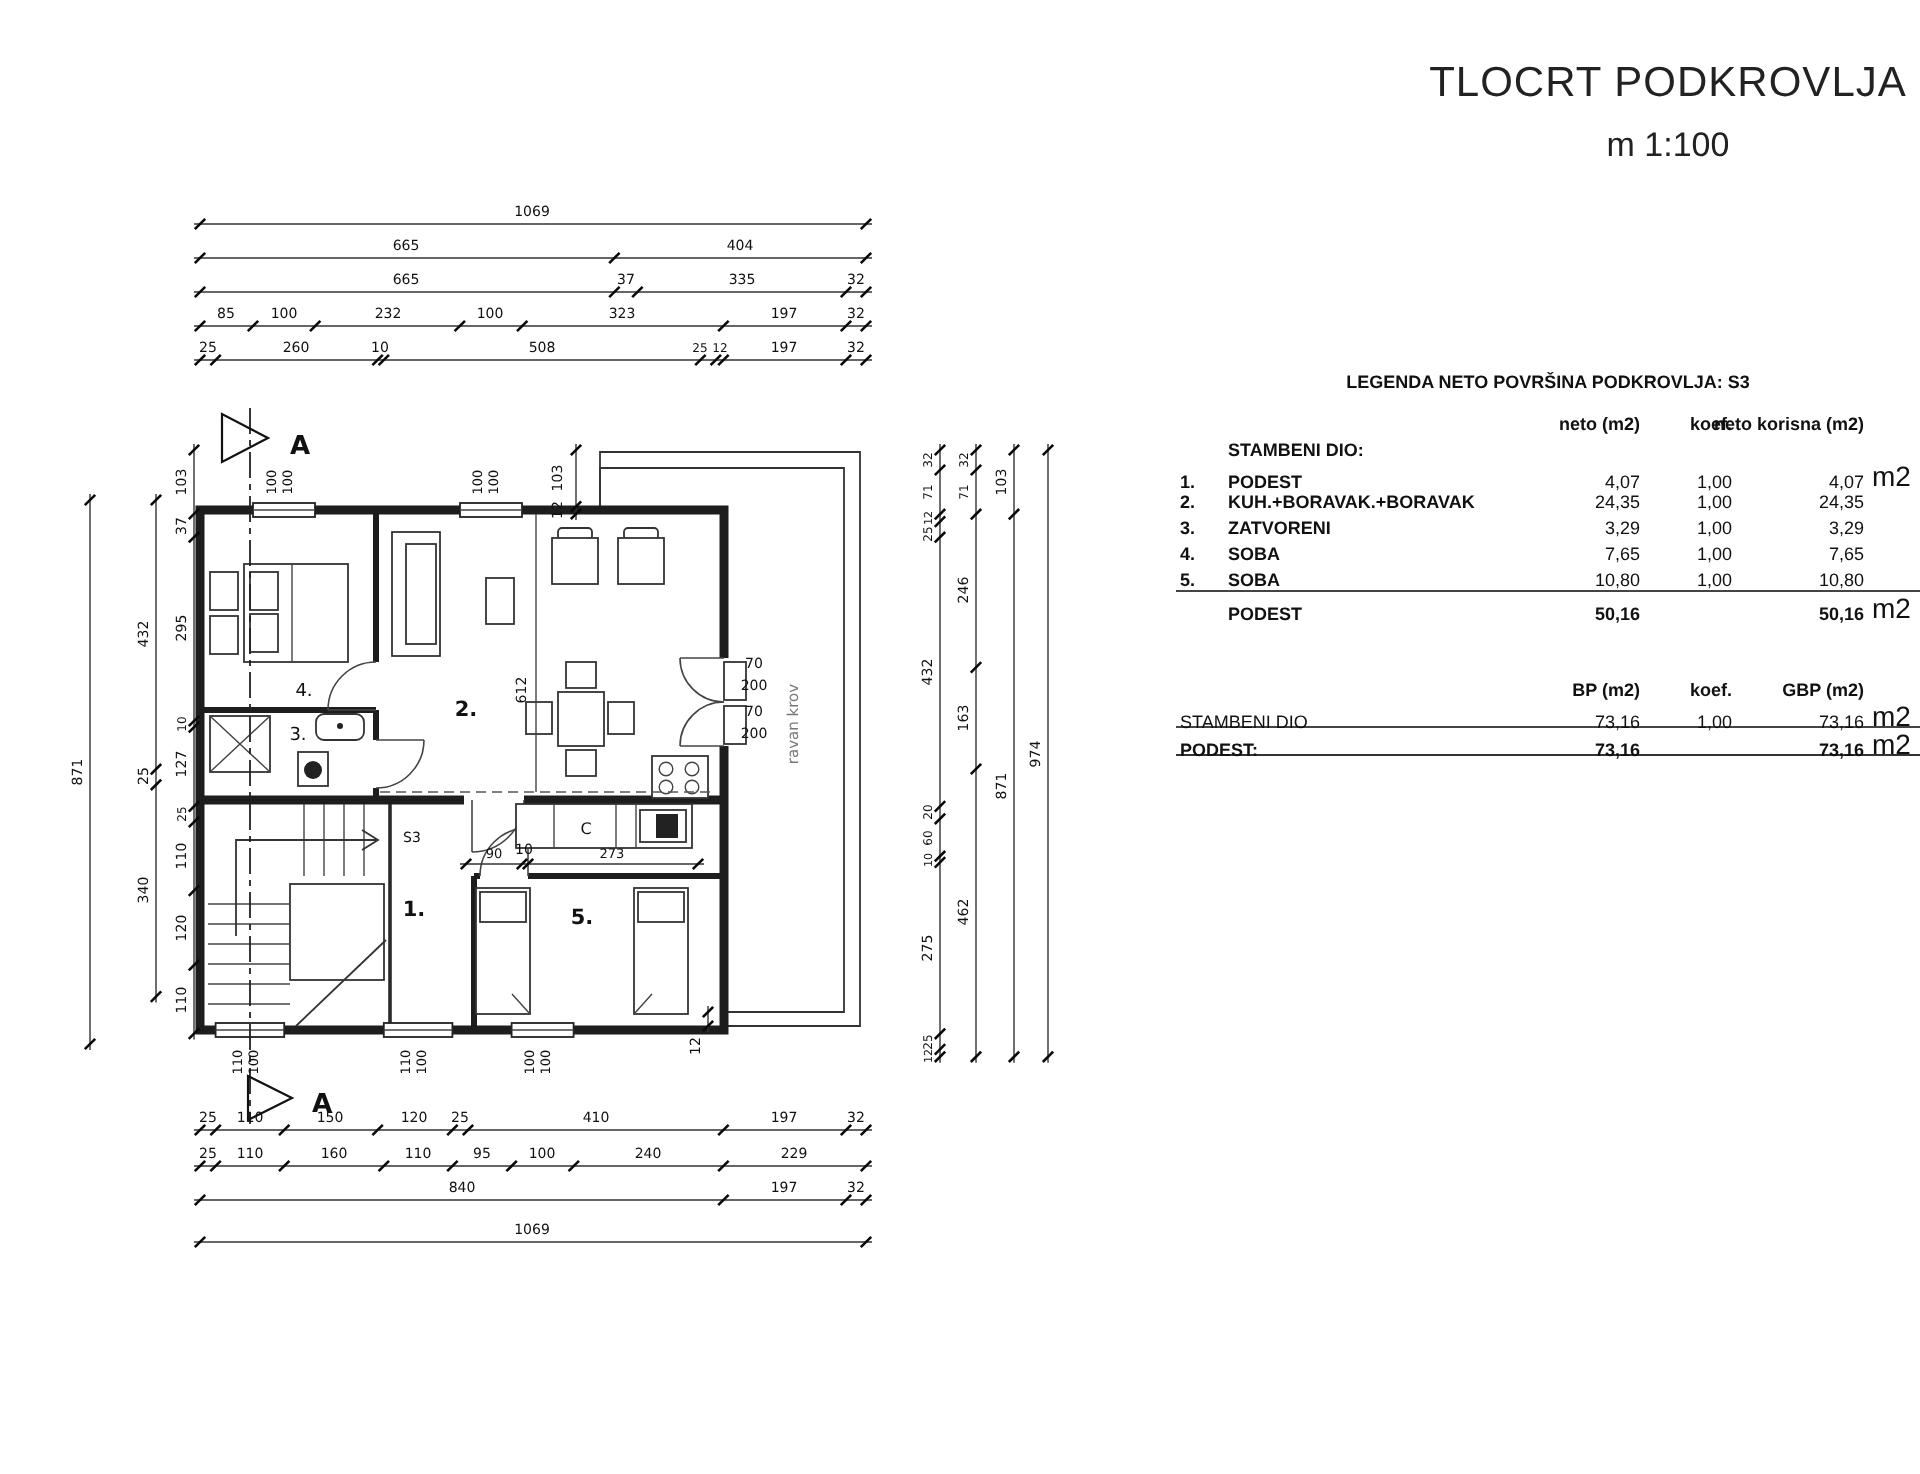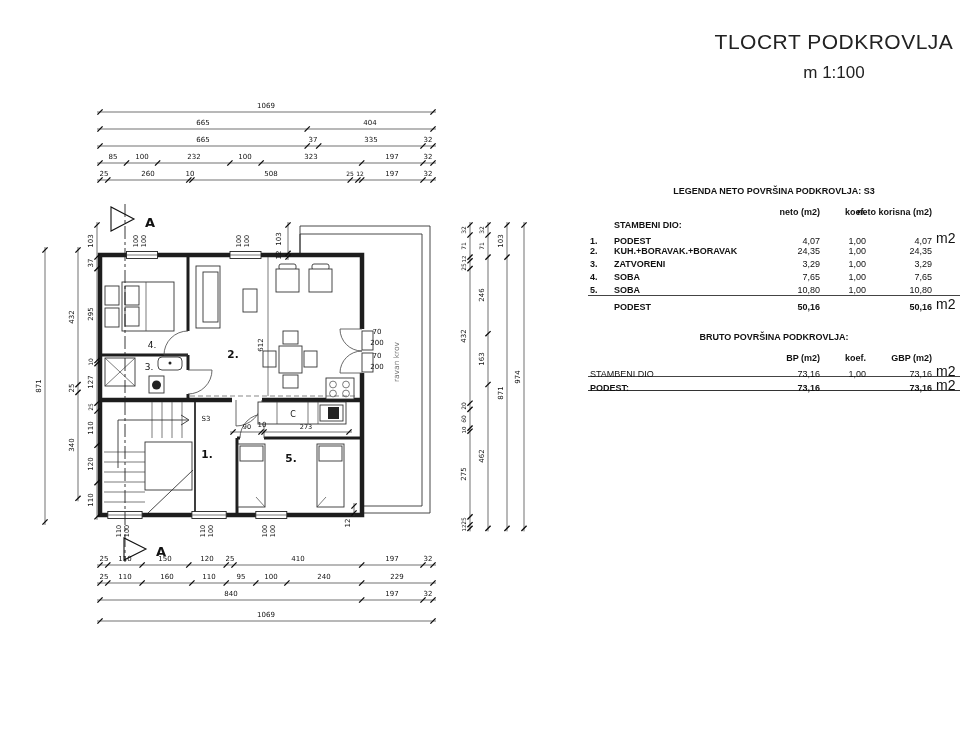--- a/index.html
+++ b/index.html
@@ -527,21 +527,20 @@
     <div></div>
     <div class="b">PODEST</div>
     <div class="val b">50,16</div>
     <div></div>
     <div class="val b">50,16</div>
     <div class="unit">m2</div>
   </div>
 </div>
 
 <div class="tbl" style="top:332px;">
-  <div class="lg-title b">BRUTO POVRŠINA  PODKROVLJA:</div>
   <div class="row mt">
     <div class="span2"></div>
     <div class="hd b">BP (m2)</div>
     <div class="hd b">koef.</div>
     <div class="hd b">GBP (m2)</div>
     <div></div>
   </div>
   <div class="row rule-b">
     <div class="span2">STAMBENI DIO</div>
     <div class="val">73,16</div>

